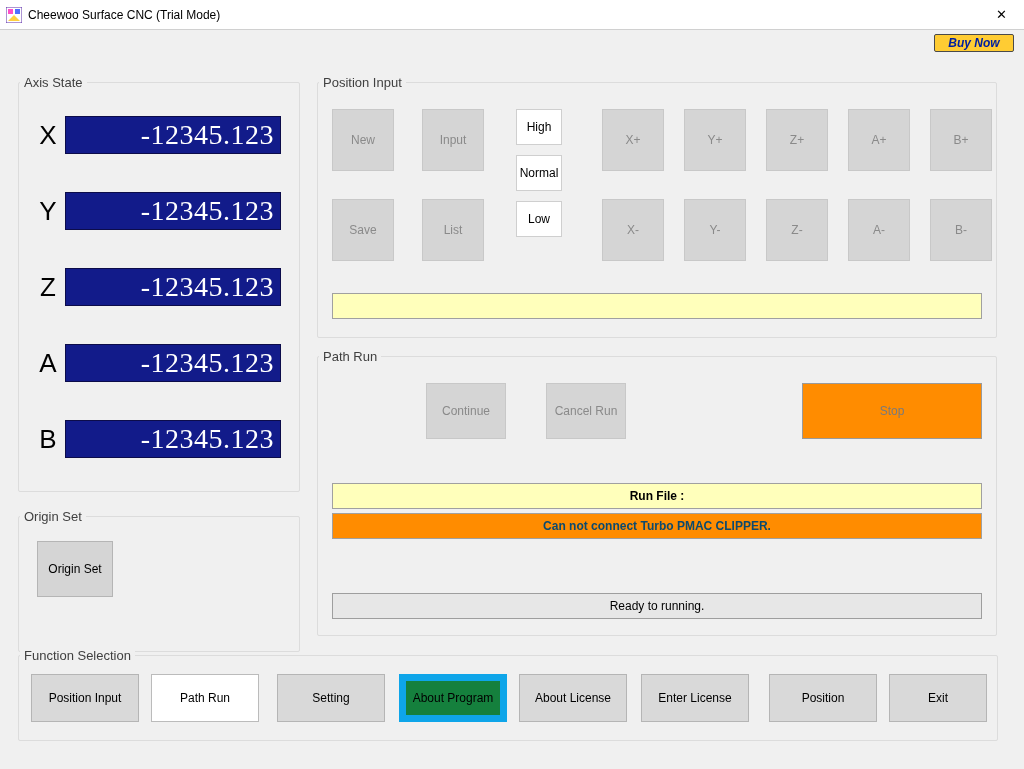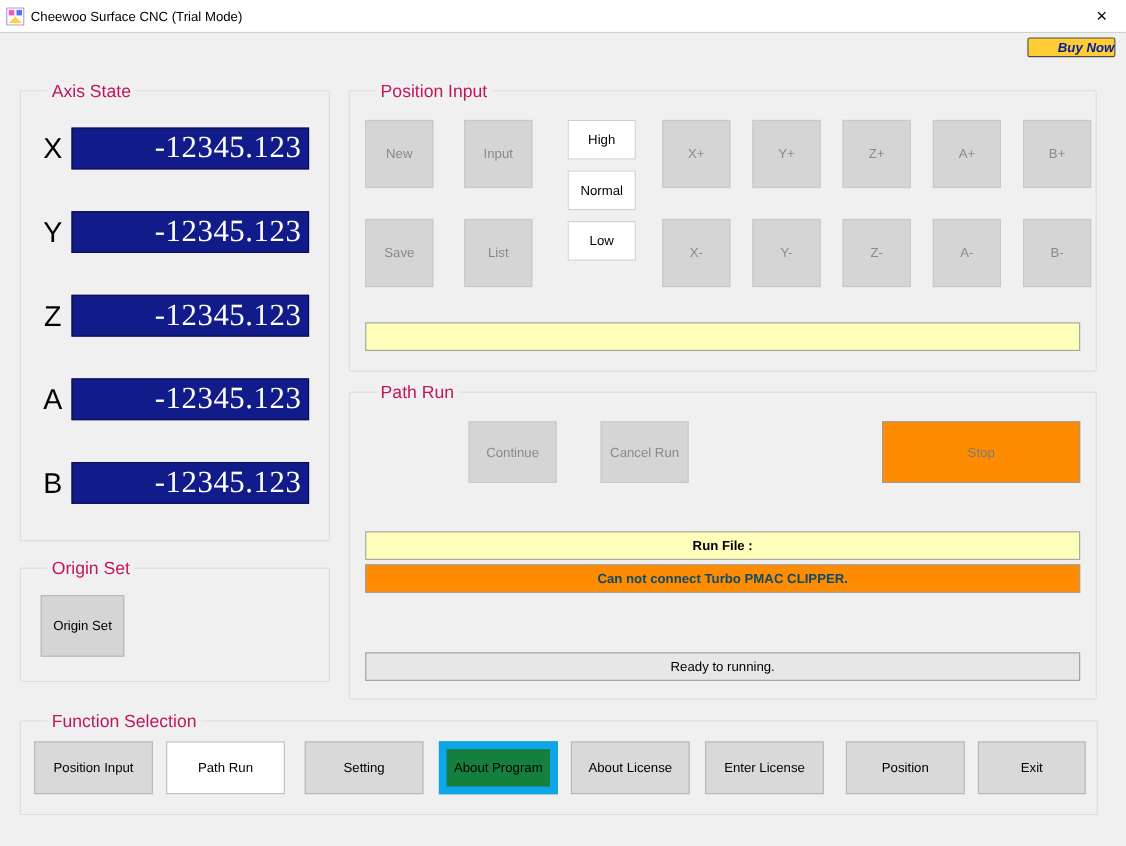--- a/index.html
+++ b/index.html
@@ -10,54 +10,54 @@
   .titlebar { height:30px; border-bottom:1px solid #d0d0d0; display:flex; align-items:center; padding:0 0 0 6px; font-size:12px; color:#000; background:#fff; }
   .titlebar .appicon { width:16px; height:16px; margin-right:6px; display:inline-flex; align-items:center; justify-content:center; }
   .titlebar .title { flex:1; }
   .titlebar .closebtn { width:45px; height:30px; display:flex; align-items:center; justify-content:center; font-size:13px; color:#000; }
 
   .client { position:relative; width:1024px; height:739px; background:#f0f0f0; }
 
   
   .buynow { position:absolute; right:10px; top:4px; width:80px; height:18px;
             background:#ffcc33; border:1px solid #4a4a4a; border-radius:2px;
-            font:italic bold 12px/16px Arial; text-align:right; color:#0020a0; cursor:pointer; }
+            font:italic bold 12px/16px Arial; text-align:center; color:#0020a0; cursor:pointer; }
 
   
   .groupbox { position:absolute; border:1px solid #dcdcdc; border-radius:2px; }
-  .groupbox > .gblabel { position:absolute; top:-8px; left:24px; padding:0 4px;
-                         background:#f0f0f0; font-size:16px; color:#be185d; }
+  .groupbox > .gblabel { position:absolute; top:-8px; left:1px; padding:0 4px;
+                         background:#f0f0f0; font-size:13px; color:#404040; }
 
   
   .gb-axis { left:18px; top:52px; width:282px; height:410px; }
   .axis-row { position:absolute; left:12px; height:48px; display:flex; align-items:center; }
   .axis-label { width:34px; font:26px/1 Arial; color:#000; text-align:center; }
   .axis-value { width:216px; height:38px; background:#121b8a; border:1px solid #0c0c4a;
                 font:28px/36px "Times New Roman", serif; color:#fff;
                 text-align:right; padding-right:6px; letter-spacing:0.5px; }
 
   
-  .gb-origin { left:18px; top:486px; width:282px; height:104px; }
+  .gb-origin { left:18px; top:486px; width:282px; height:136px; }
   .btn-origin { position:absolute; left:18px; top:24px; width:76px; height:56px; }
 
   
   .gb-pos { left:317px; top:52px; width:680px; height:256px; }
   
   .gb-run { left:317px; top:326px; width:680px; height:280px; }
 
   
   .gb-func { left:18px; top:625px; width:980px; height:86px; }
 
   
   .btn { position:absolute; display:flex; align-items:center; justify-content:center;
          background:#d5d5d5; border:1px solid #b5b5b5; font-size:12px; color:#000;
          cursor:pointer; user-select:none; }
   .btn.disabled { background:#d5d5d5; border:1px solid #c8c8c8; color:#8a8a8a; cursor:default; }
   .btn.big { width:62px; height:62px; }
-  .btn.speed { width:62px; height:36px; background:#fff; border:1px solid #cfcfcf; }
+  .btn.speed { width:46px; height:36px; background:#fff; border:1px solid #cfcfcf; }
   .btn.fn { width:108px; height:48px; top:18px; background:#d9d9d9; }
   .btn.fn.active { background:#fff; border:1px solid #bbb; }
   .btn.fn.selected { background:#15803d; border:7px solid #0ea5e9; }
 
   
   .btn.run { width:80px; height:56px; top:26px; }
   .btn.newrun { background:#fff; border:1px solid #bcbcbc; }
   .btn.stop { width:180px; height:56px; top:26px; left:484px;
               background:#ff8c00; border:1px solid #9a9a9a; color:#7a7a7a; cursor:default; }
 

